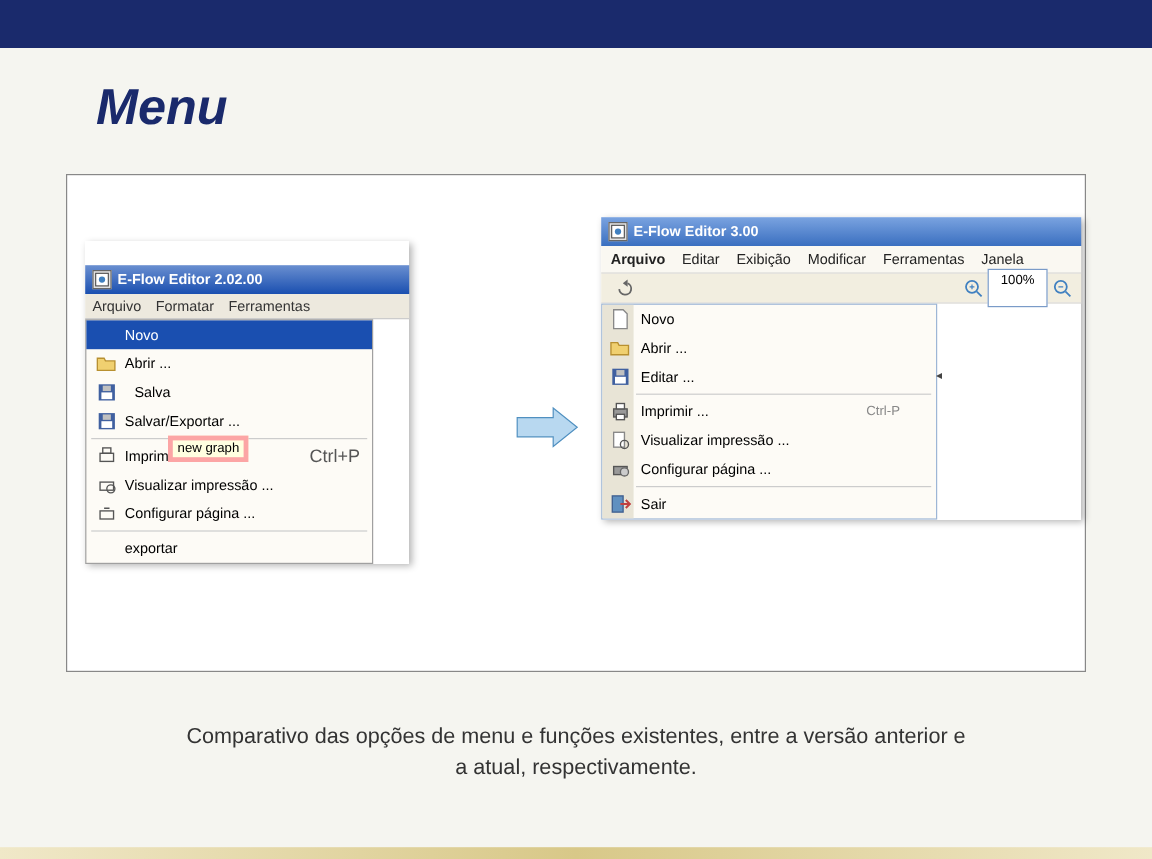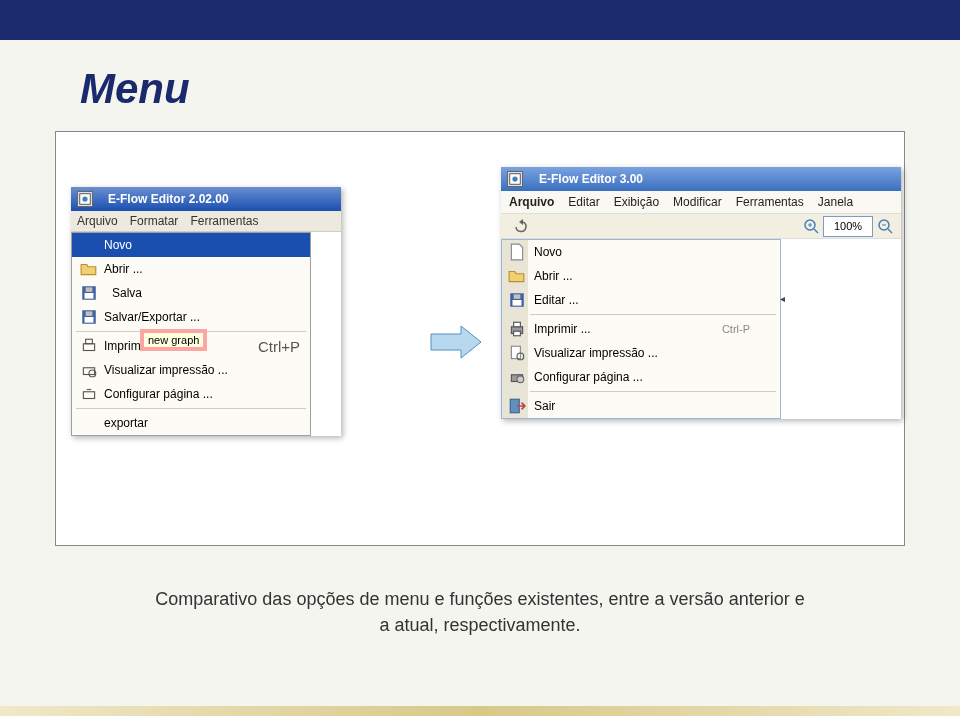--- a/index.html
+++ b/index.html
@@ -16,21 +16,21 @@
       background: #1a2a6c;
     }
     .slide-content {
       padding: 0 55px;
     }
     .slide-title {
       font-size: 42px;
       font-weight: bold;
       font-style: italic;
       color: #1a2a6c;
-      margin: 25px 0 18px 25px;
+      margin: 25px 0 32px 25px;
     }
     .comparison-box {
       width: 850px;
       height: 415px;
       border: 1px solid #888;
       background: #fff;
       position: relative;
       margin-left: 0;
     }
     .arrow {
@@ -51,21 +51,22 @@
       box-shadow: 2px 2px 6px rgba(0,0,0,0.3);
     }
     .titlebar-old {
       background: linear-gradient(#6a8fd0, #1a4fb0);
       color: #fff;
       padding: 4px 6px;
       font-size: 12px;
       font-weight: bold;
       display: flex;
       align-items: center;
-      gap: 15px;
+      gap: 5px;
+      margin-top: 20px;
     }
     .app-icon-old {
       width: 16px;
       height: 16px;
       background: #e0e0e0;
       border: 1px solid #666;
       display: flex;
       align-items: center;
       justify-content: center;
       font-size: 9px;
@@ -137,21 +138,21 @@
       box-shadow: 2px 2px 6px rgba(0,0,0,0.3);
     }
     .titlebar-new {
       background: linear-gradient(#7aa3e0, #3a6fc0);
       color: #fff;
       padding: 4px 6px;
       font-size: 12px;
       font-weight: bold;
       display: flex;
       align-items: center;
-      gap: 16px;
+      gap: 5px;
     }
     .menubar-new {
       background: #faf8f2;
       padding: 4px 8px;
       display: flex;
       gap: 14px;
       font-size: 12px;
       color: #222;
     }
     .menubar-new .first {
@@ -163,21 +164,21 @@
       display: flex;
       align-items: center;
       justify-content: flex-end;
       gap: 4px;
       padding: 0 8px;
       border-top: 1px solid #ddd;
       border-bottom: 1px solid #ddd;
     }
     .zoom-input {
       width: 50px;
-      height: 21px;
+      height: 32px;
       border: 1px solid #7a9bc8;
       background: #fff;
       font-size: 11px;
       text-align: center;
       line-height: 18px;
     }
     .mag-icon {
       width: 16px;
       height: 16px;
       display: flex;

